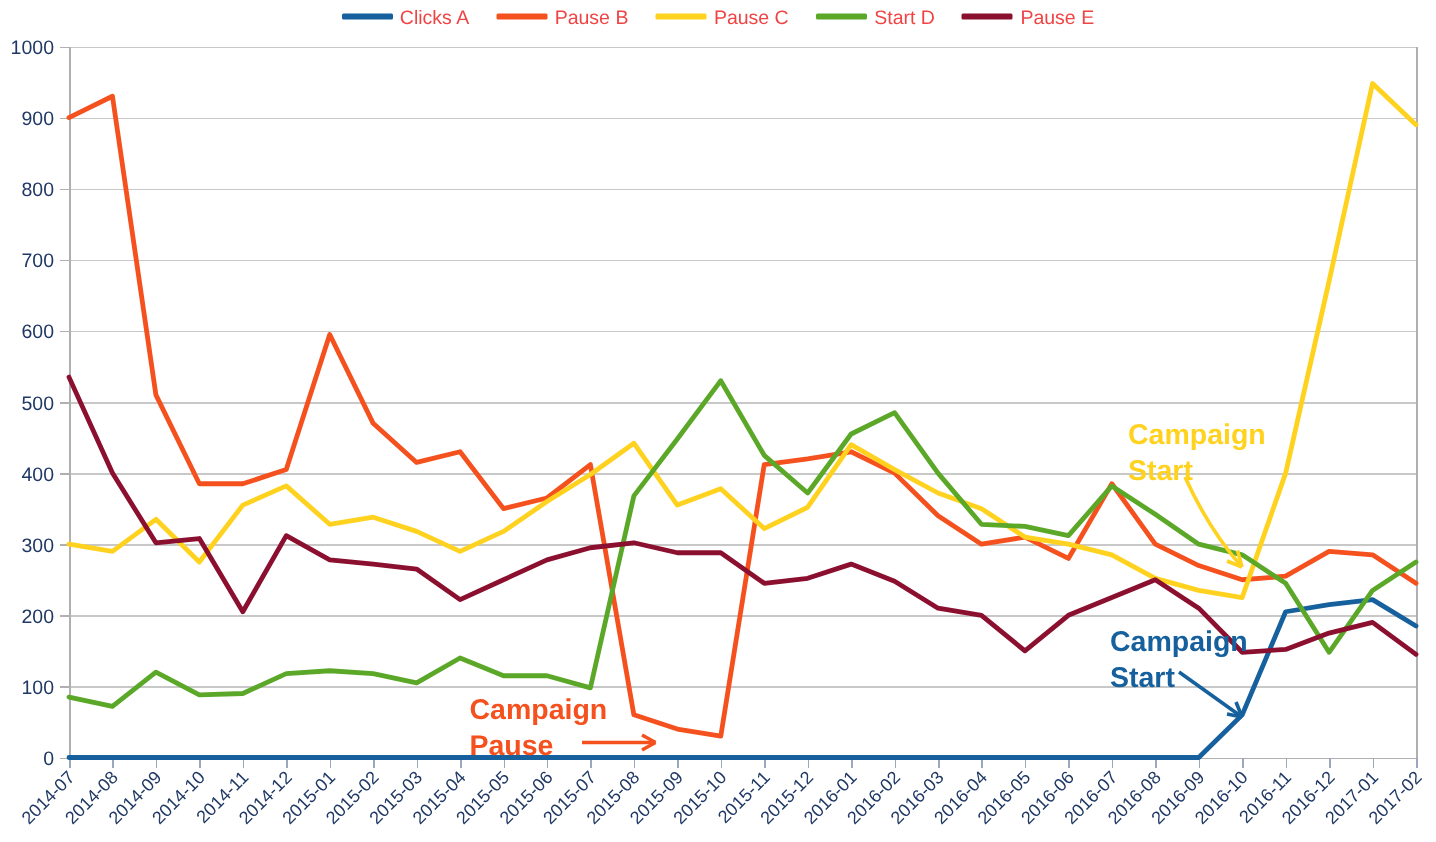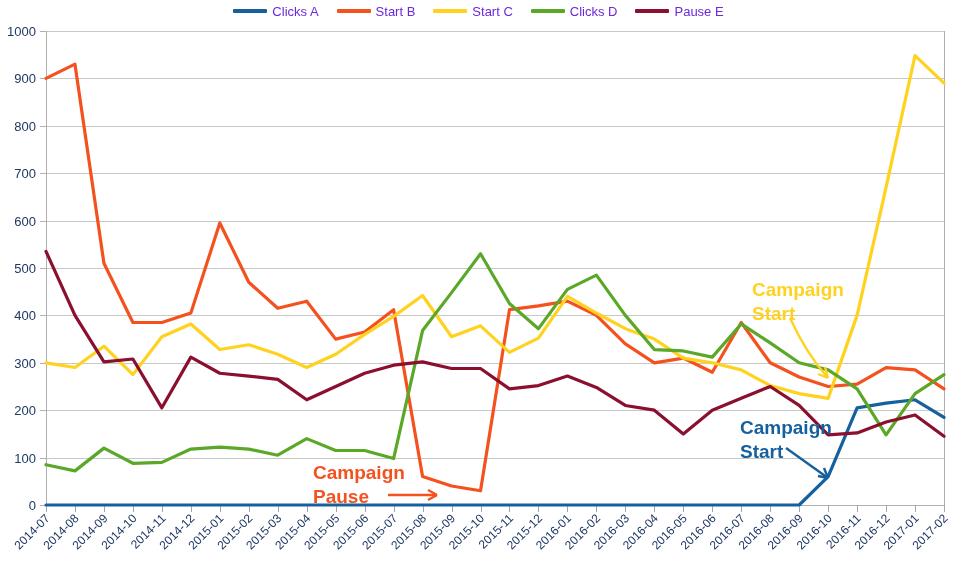--- a/index.html
+++ b/index.html
@@ -41,21 +41,21 @@
   }
   .legend-swatch {
     display: block;
     width: 34px;
     height: 4px;
     border-radius: 1px;
   }
   .legend-label {
     font-size: 13px;
     line-height: 13px;
-    color: #6d28d9;
+    color: #ef4444;
     white-space: nowrap;
   }
 
   
   #plot-svg {
     position: absolute;
     left: 0; top: 0;
   }
 
   .ytick-label {
@@ -106,29 +106,29 @@
 
 <div id="chart-root">
 
   <div id="legend">
       <div class="legend-item">
         <span class="legend-swatch" style="background: rgb(21, 96, 157);"></span>
         <span class="legend-label">Clicks A</span>
       </div>
       <div class="legend-item">
         <span class="legend-swatch" style="background: rgb(244, 81, 30);"></span>
-        <span class="legend-label">Start B</span>
+        <span class="legend-label">Pause B</span>
       </div>
       <div class="legend-item">
         <span class="legend-swatch" style="background: rgb(255, 210, 31);"></span>
-        <span class="legend-label">Start C</span>
+        <span class="legend-label">Pause C</span>
       </div>
       <div class="legend-item">
         <span class="legend-swatch" style="background: rgb(91, 168, 41);"></span>
-        <span class="legend-label">Clicks D</span>
+        <span class="legend-label">Start D</span>
       </div>
       <div class="legend-item">
         <span class="legend-swatch" style="background: rgb(139, 15, 46);"></span>
         <span class="legend-label">Pause E</span>
       </div>
     </div>
 
   <svg id="plot-svg" width="957" height="561">
     <g id="grid-layer">
         <line x1="46" y1="505.5" x2="944" y2="505.5" class="axisline"></line>

